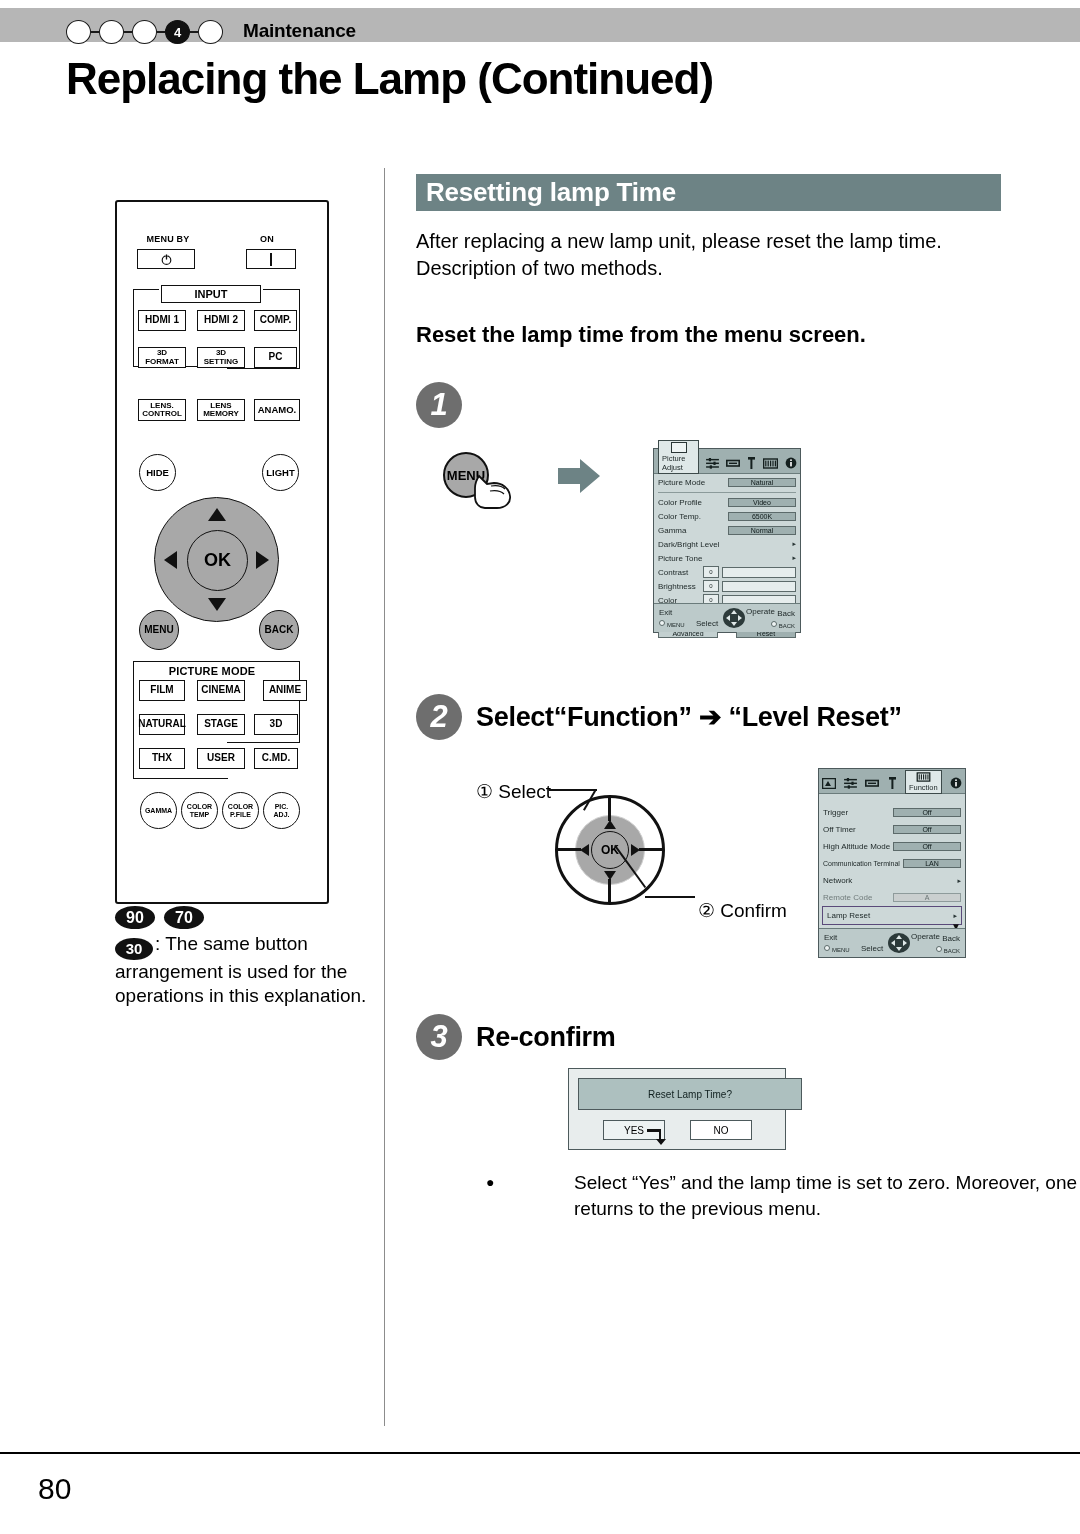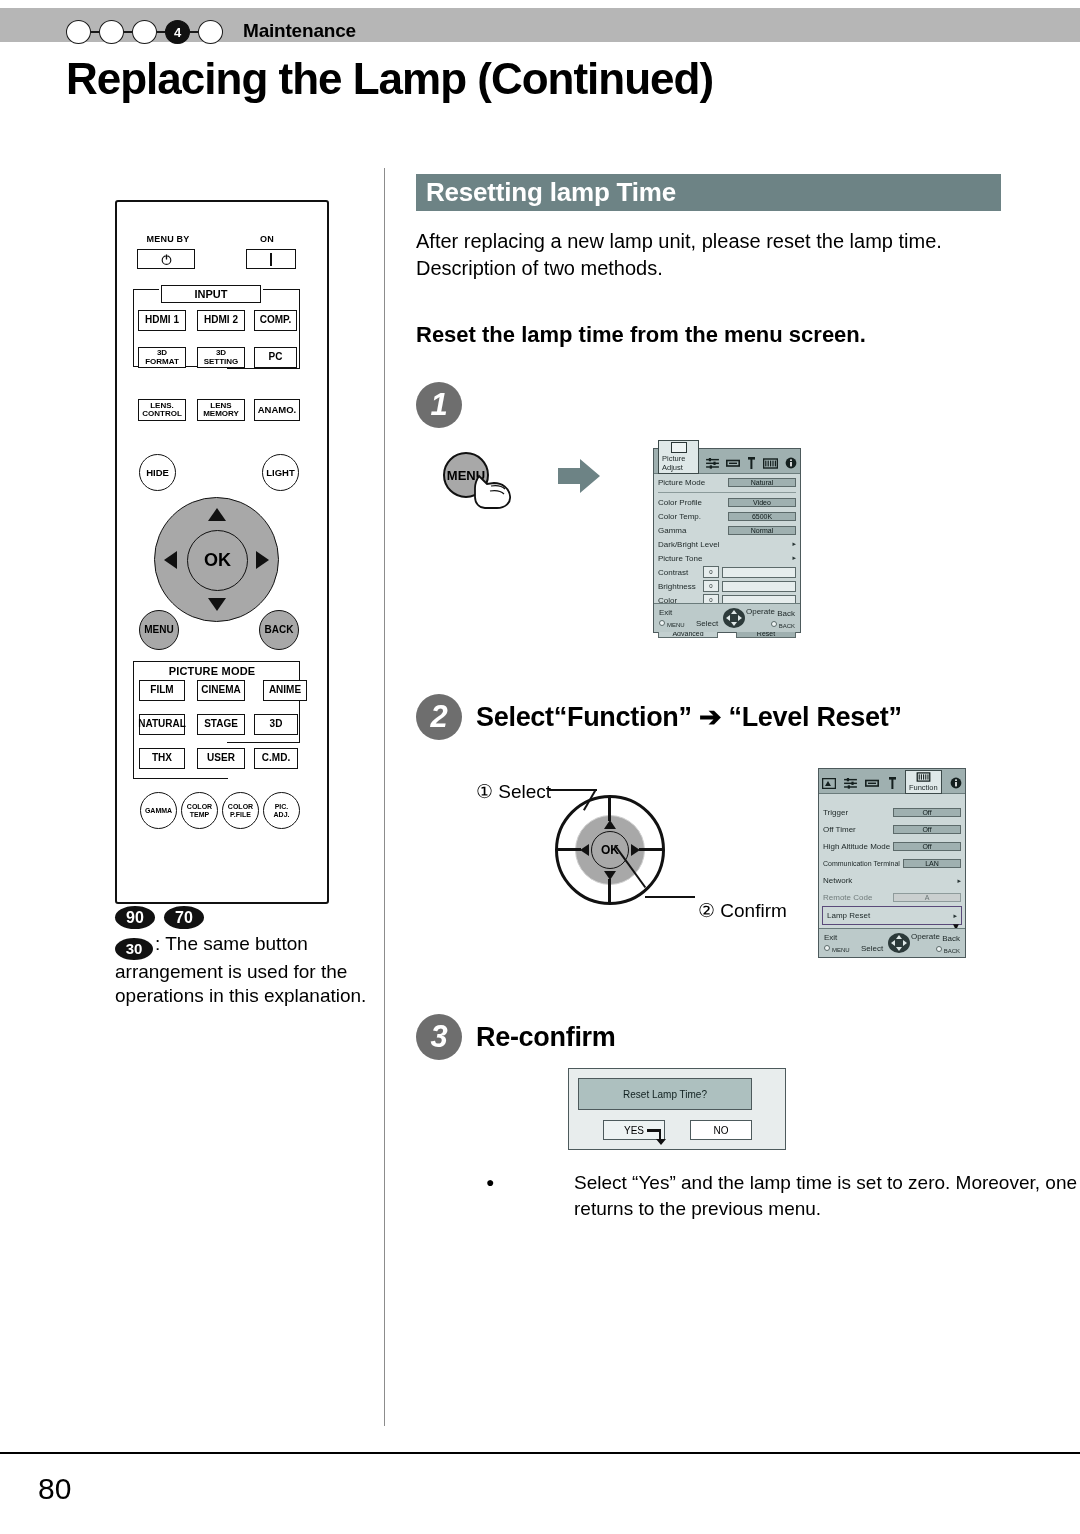--- a/index.html
+++ b/index.html
@@ -82,21 +82,21 @@
   
   .dp2{position:absolute;left:555px;top:795px;width:110px;height:110px;}
   .dp2-out{position:absolute;left:0;top:0;width:110px;height:110px;border-radius:50%;border:3px solid #111;box-sizing:border-box;}
   .dp2-in{position:absolute;left:20px;top:20px;width:70px;height:70px;border-radius:50%;background:#a8a8a8;border:1.5px solid #cfcfcf;box-sizing:border-box;}
   .dp2-ok{position:absolute;left:36px;top:36px;width:38px;height:38px;border-radius:50%;border:1.6px solid #111;background:#a8a8a8;box-sizing:border-box;display:flex;align-items:center;justify-content:center;font-size:12px;font-weight:bold;}
   .lead{position:absolute;background:#111;}
   .cap{position:absolute;font-size:19px;}
 
   
   .dlg{position:absolute;left:568px;top:1068px;width:218px;height:82px;background:#e8eded;border:1.8px solid #4d5a5c;box-sizing:border-box;}
-  .dlg-msg{position:absolute;left:9px;top:9px;width:174px;height:32px;background:#adc0bf;border:1.4px solid #4d5a5c;box-sizing:border-box;display:flex;align-items:center;justify-content:center;font-size:10px;color:#10201f;}
+  .dlg-msg{position:absolute;left:9px;top:9px;width:224px;height:32px;background:#adc0bf;border:1.4px solid #4d5a5c;box-sizing:border-box;display:flex;align-items:center;justify-content:center;font-size:10px;color:#10201f;}
   .dlg-yes{position:absolute;left:34px;top:51px;width:62px;height:20px;background:#eef3f3;border:1.4px solid #4d5a5c;box-sizing:border-box;display:flex;align-items:center;justify-content:center;font-size:10px;}
   .dlg-no{position:absolute;left:121px;top:51px;width:62px;height:20px;background:#ffffff;border:1.4px solid #4d5a5c;box-sizing:border-box;display:flex;align-items:center;justify-content:center;font-size:10px;}
   .bullet-p{position:absolute;left:486px;top:1170px;width:516px;font-size:19px;line-height:1.35;}
   .bullet-dot{position:absolute;left:486px;top:1174px;font-size:14px;}
 
   .pageno{position:absolute;left:38px;top:1472px;font-size:30px;}
   .botline{position:absolute;left:0;top:1452px;width:1080px;height:2px;background:#000;}
 </style>
 </head>
 <body>

